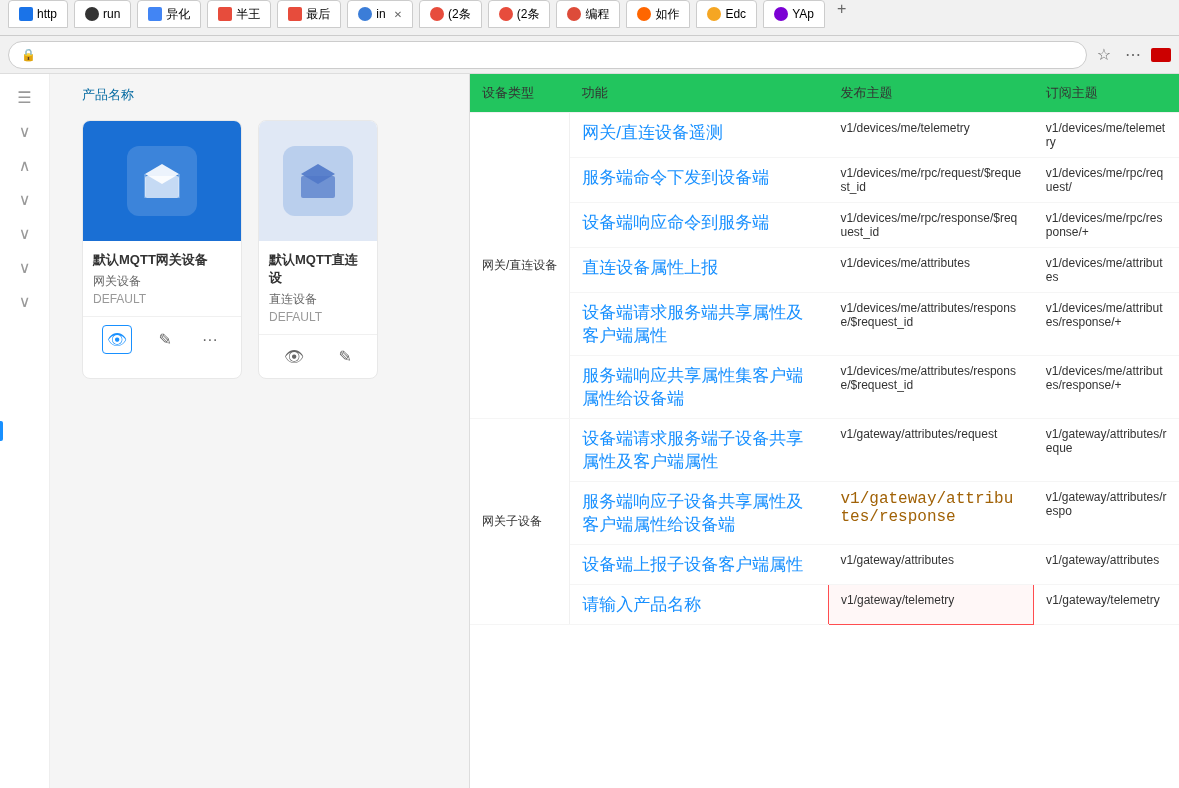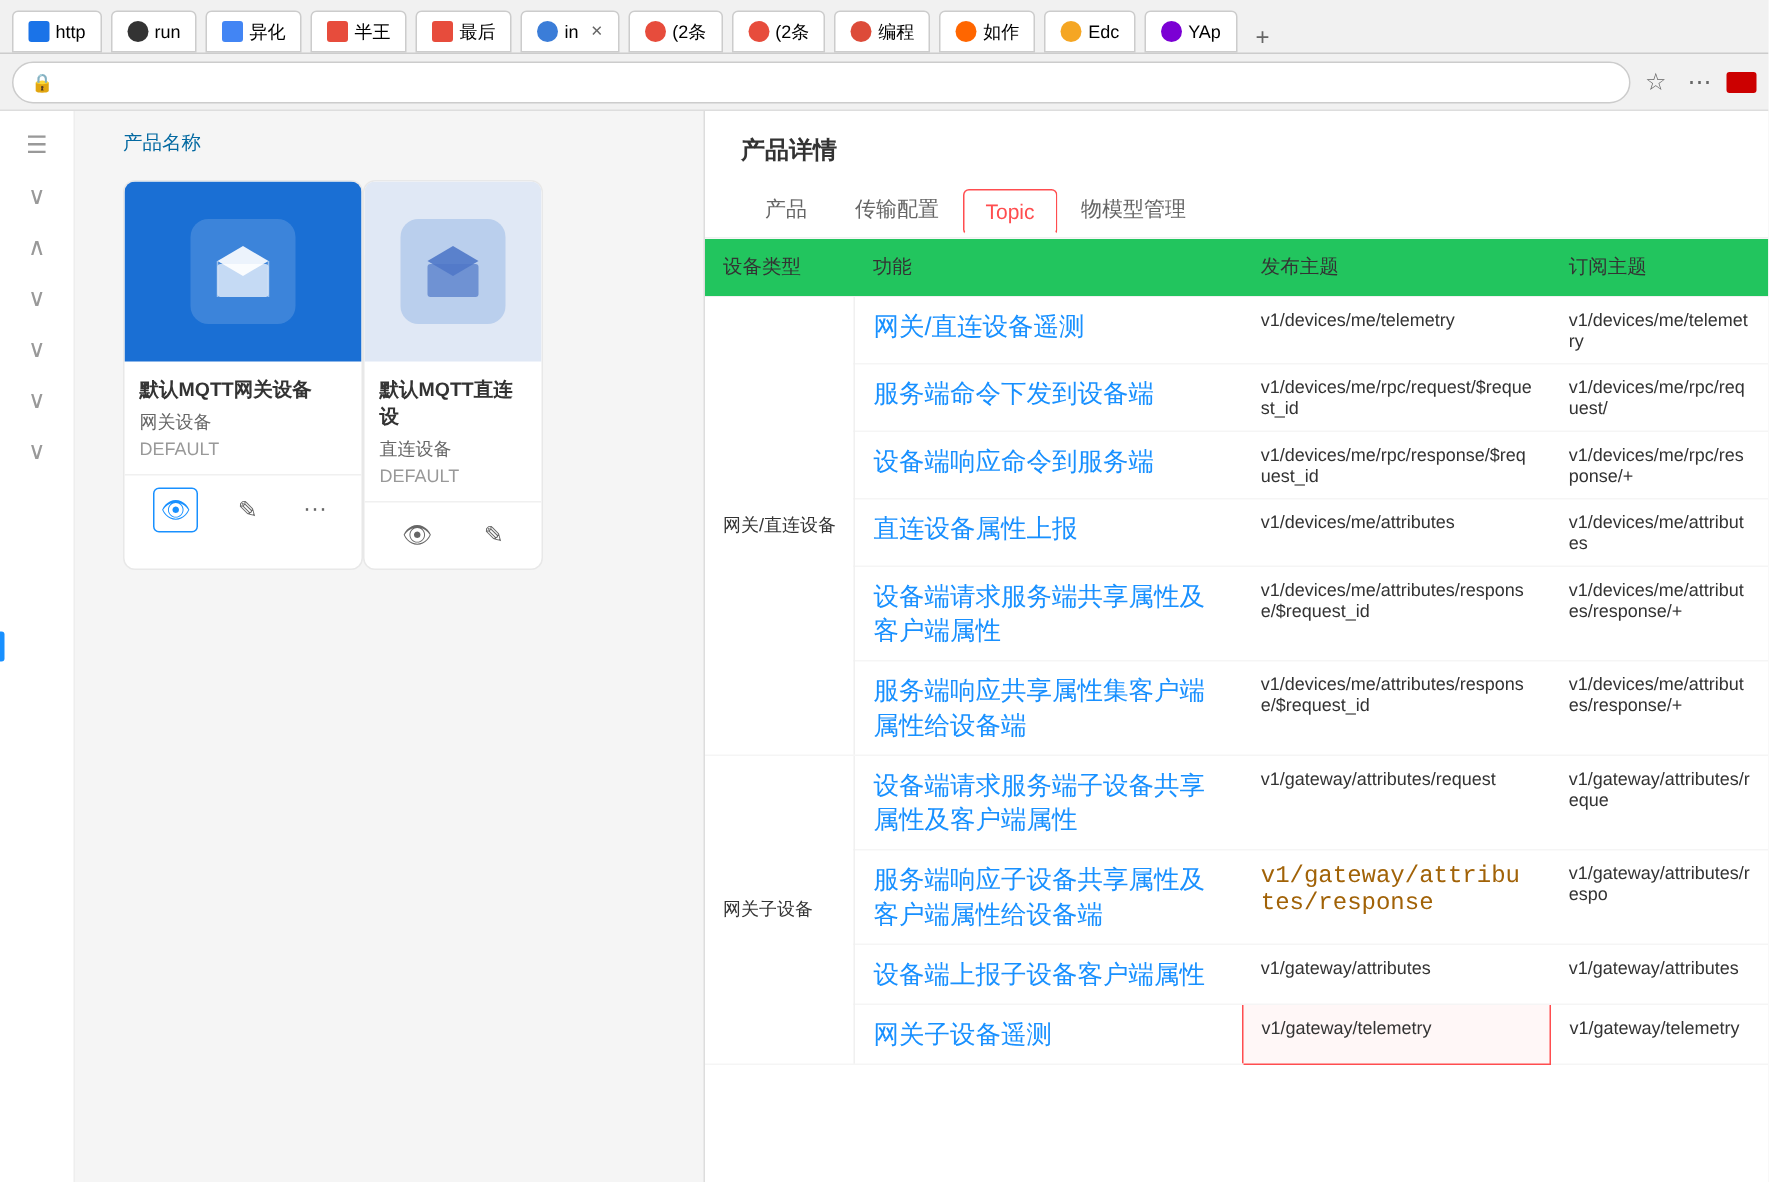--- a/index.html
+++ b/index.html
@@ -3,21 +3,21 @@
   <meta charset="utf-8">
   <style>
     * { margin: 0; padding: 0; box-sizing: border-box; }
     body { font-family: -apple-system, 'PingFang SC', 'Microsoft YaHei', sans-serif; font-size: 13px; background: #f0f0f0; width: 1179px; height: 788px; overflow: hidden; display: flex; flex-direction: column; }
 
     
     .browser-bar {
       background: #f1f1f1;
       border-bottom: 1px solid #ccc;
       display: flex;
-      align-items: flex-end;
+      align-items: flex-start;
       height: 36px;
       padding: 0 8px;
       gap: 6px;
     }
     .browser-tab {
       background: white;
       border: 1px solid #ccc;
       border-radius: 4px 4px 0 0;
       padding: 4px 10px;
       font-size: 12px;
@@ -126,20 +126,21 @@
       font-size: 13px;
       color: #999;
       width: 200px;
       height: 32px;
       background: white;
     }
 
     
     .cards-area {
       display: flex;
+      gap: 16px;
       flex-wrap: wrap;
       padding-left: 20px;
     }
     .product-card {
       width: 160px;
       background: white;
       border-radius: 8px;
       border: 1px solid #e8e8e8;
       overflow: hidden;
     }
@@ -396,29 +397,20 @@
             <button class="card-action-btn">👁</button>
             <button class="card-action-btn">✎</button>
           </div>
         </div>
       </div>
     </div>
 
   </div>
 
   <div class="right-panel">
-    <div class="panel-header">
-      <div class="panel-title">产品详情</div>
-      <div class="tabs-row">
-        <div class="tab-item">产品</div>
-        <div class="tab-item">传输配置</div>
-        <div class="tab-item active">Topic</div>
-        <div class="tab-item">物模型管理</div>
-      </div>
-    </div>
 
     <div class="topic-table">
       <table>
         <thead>
           <tr>
             <th>设备类型</th>
             <th>功能</th>
             <th>发布主题</th>
             <th>订阅主题</th>
           </tr>
@@ -465,21 +457,21 @@
               <td style="color: rgb(24, 144, 255); cursor: pointer;">服务端响应子设备共享属性及客户端属性给设备端</td>
               <td style="font-size: 16px; color: #a16207; word-break: break-all; font-family: Liberation Mono, monospace;">v1/gateway/attributes/response</td>
               <td style="font-size: 12px; color: rgb(51, 51, 51); word-break: break-all;">v1/gateway/attributes/respo</td>
             </tr>
             <tr>
               <td style="color: rgb(24, 144, 255); cursor: pointer;">设备端上报子设备客户端属性</td>
               <td style="font-size: 12px; color: rgb(51, 51, 51); word-break: break-all;">v1/gateway/attributes</td>
               <td style="font-size: 12px; color: rgb(51, 51, 51); word-break: break-all;">v1/gateway/attributes</td>
             </tr>
             <tr>
-              <td style="color: rgb(24, 144, 255); cursor: pointer;">网关子设备遥测</td>
+              <td style="color: rgb(24, 144, 255); cursor: pointer;">请输入产品名称</td>
               <td style="font-size: 12px; color: rgb(51, 51, 51); word-break: break-all; border: 1px solid rgb(255, 77, 79); border-radius: 2px; background: rgb(255, 247, 247);">v1/gateway/telemetry</td>
               <td style="font-size: 12px; color: rgb(51, 51, 51); word-break: break-all;">v1/gateway/telemetry</td>
             </tr>
           </tbody>
       </table>
     </div>
   </div>
 
 </div>
 

